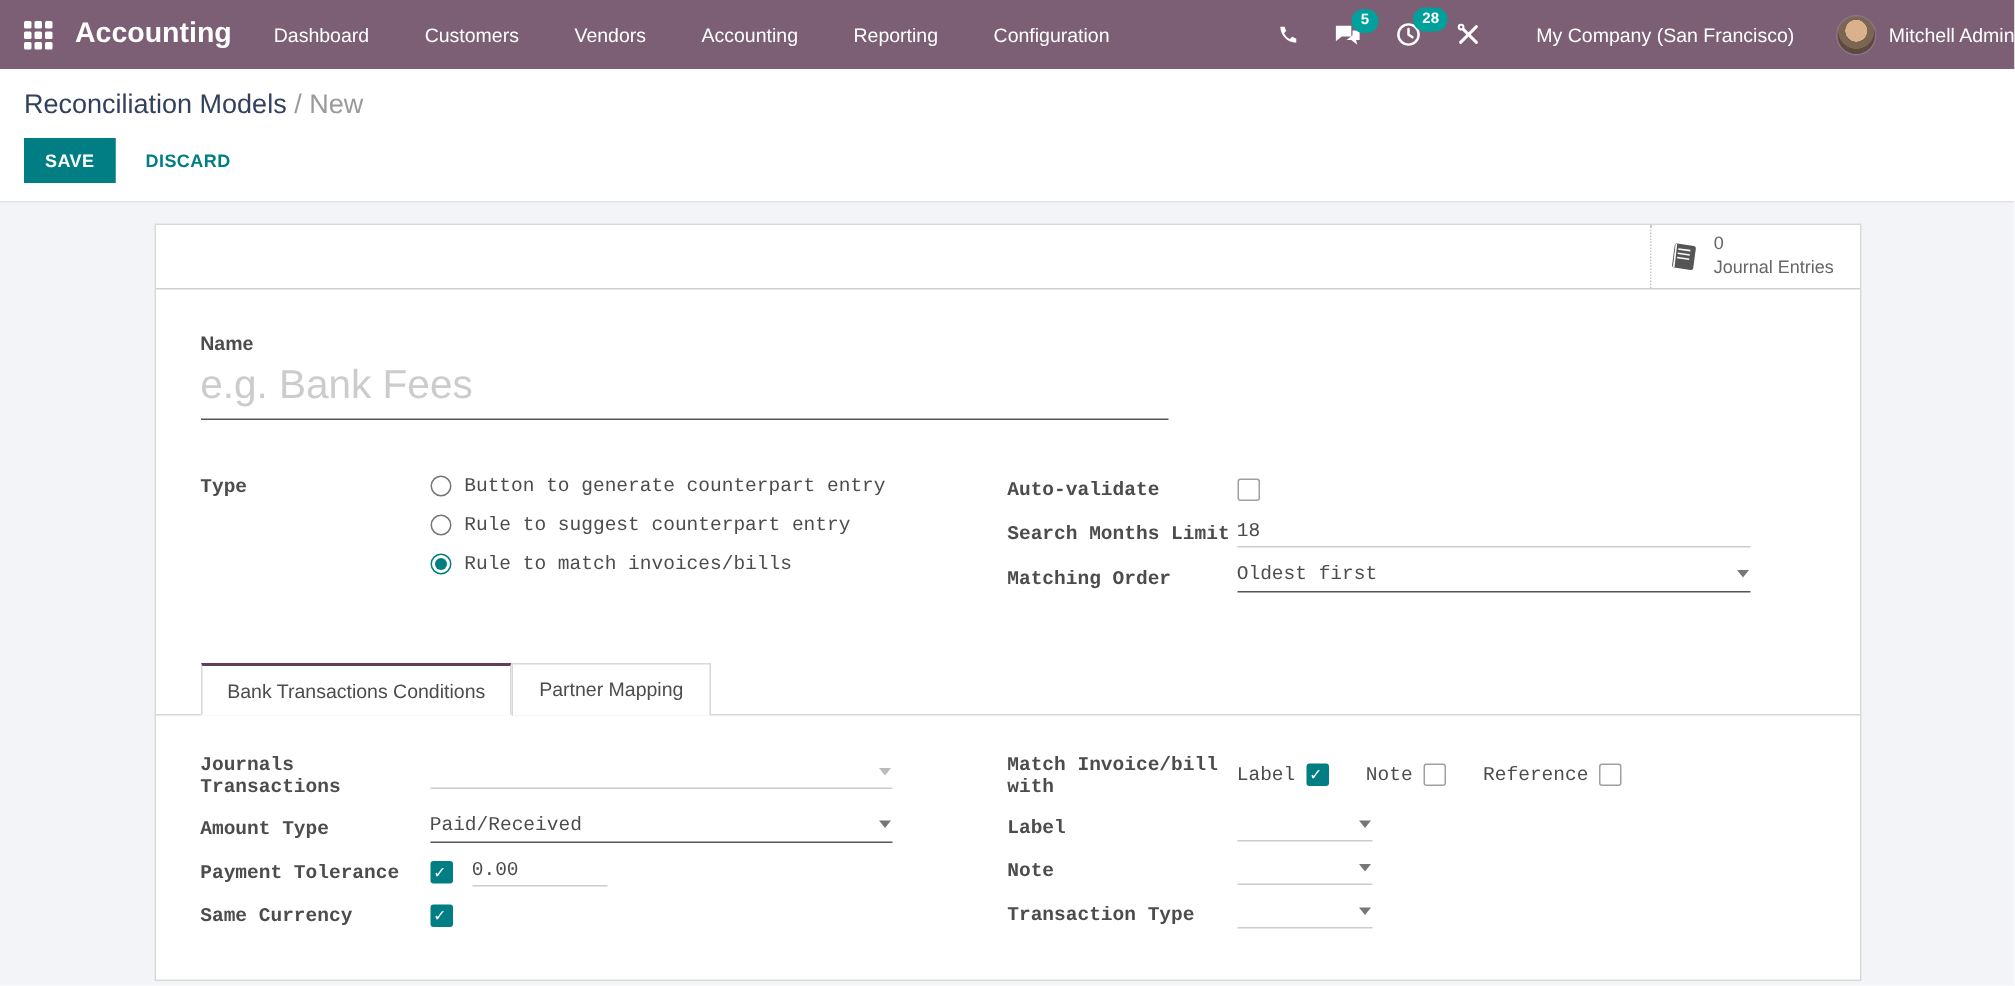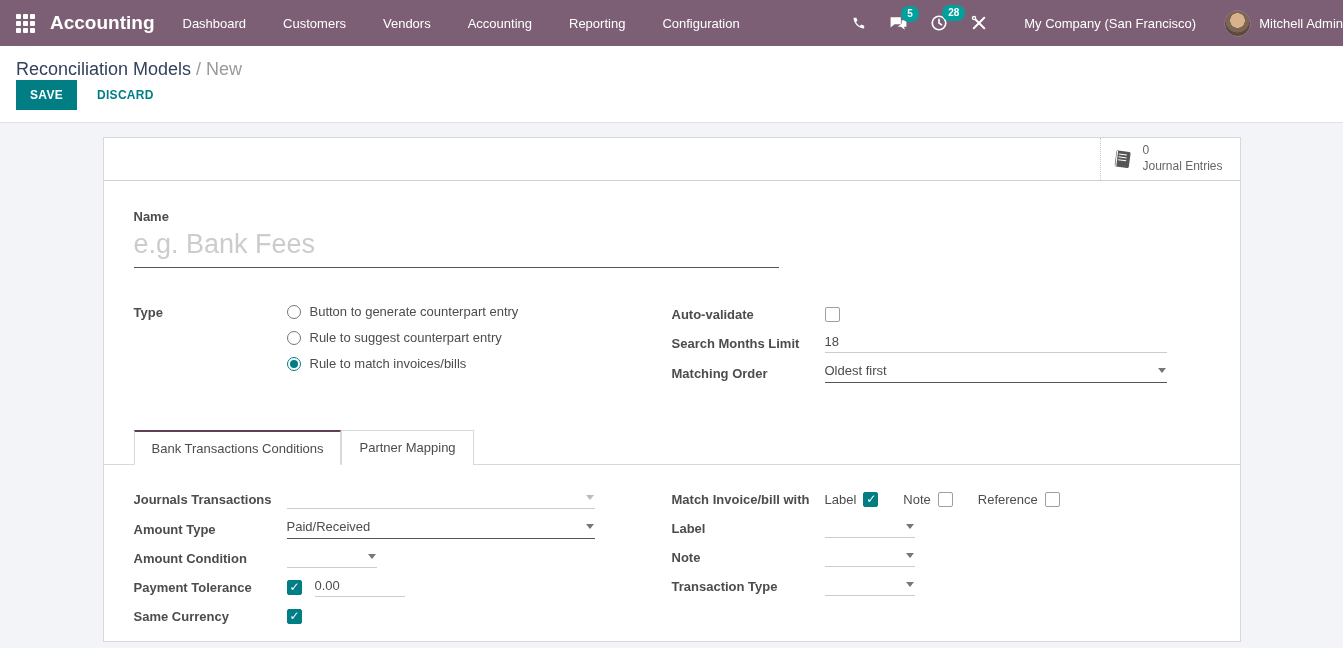--- a/index.html
+++ b/index.html
@@ -25,21 +25,21 @@
   .avatar { width:27px; height:27px; border-radius:50%; flex-shrink:0; cursor:pointer;
             background: radial-gradient(circle at 50% 38%, #d9b18c 0 36%, #7a6652 37% 60%, #5d4a3c 61% 100%);
             border:1px solid #8d7288; }
   .user-name { font-size:13px; margin-left:8px; white-space:nowrap; cursor:pointer; }
   
   .control-panel { padding:13px 16px 12px; background:#fff; }
   .breadcrumb { font-size:18px; }
   .bc-link { color:#33415c; cursor:pointer; }
   .bc-sep { color:#9a9a9a; margin:0 5px; }
   .bc-current { color:#9a9a9a; }
-  .cp-buttons { display:flex; align-items:center; }
+  .cp-buttons { margin-top:12px; display:flex; align-items:center; }
   .btn-save { background:#017e84; color:#fff; border:1px solid #017e84; font-size:12px; font-weight:bold;
               padding:7px 13px; letter-spacing:.3px; cursor:pointer; font-family:inherit; }
   .btn-discard { background:none; border:none; color:#017e84; font-size:12px; font-weight:bold;
                  margin-left:14px; letter-spacing:.3px; cursor:pointer; font-family:inherit; }
   
   .content { background:#f3f4f7; border-top:1px solid #e1e2e6; height:526px; padding-top:14px; }
   .sheet { width:1138px; margin:0 auto; background:#fff; border:1px solid #d8d8d8; height:505px; }
   .statusbar { height:43px; border-bottom:1px solid #cfcfcf; display:flex; justify-content:flex-end; }
   .stat-button { width:140px; border-left:1px dotted #c8c8c8; display:flex; align-items:center;
                  padding:0 10px; cursor:pointer; background:#fff; }
@@ -47,21 +47,21 @@
   .stat-text { font-size:12px; color:#666; line-height:1.3; }
   .sheet-body-top { padding:28px 30px 0; }
   
   .name-label { font-size:13px; font-weight:bold; color:#4c4c4c; display:block; margin-bottom:2px; }
   .name-input { display:block; width:645px; border:none; border-bottom:1px solid #555; outline:none;
                 font-size:27px; padding:3px 0 7px; color:#0369a1; font-family:inherit; background:transparent; }
   .name-input::placeholder { color:#ccc; }
   
   .two-col { display:flex; margin-top:36px; }
   .col { width:50%; }
-  .frow { display:flex; margin-bottom:9px; min-height:20px; align-items:flex-start; }
+  .frow { display:flex; margin-bottom:9px; min-height:20px; align-items:flex-start;font-family:Liberation Mono, monospace; }
   .frow.center { align-items:center; }
   .flabel { width:153px; flex-shrink:0; font-weight:bold; font-size:13px; padding-top:1px; }
   .col.right .flabel { width:153px; }
   
   .radio-group .radio-row { display:flex; align-items:center; margin-bottom:11px; cursor:pointer; }
   .radio { width:14px; height:14px; border:1px solid #767676; border-radius:50%; margin-right:9px;
            position:relative; flex-shrink:0; background:#fff; }
   .radio.checked { border-color:#017e84; }
   .radio.checked::after { content:""; position:absolute; left:2px; top:2px; width:8px; height:8px;
                           border-radius:50%; background:#017e84; }
@@ -241,27 +241,20 @@
           </div>
         </div>
         <div class="frow center">
           <span class="flabel">Amount Type</span>
           <div class="sel w-big">
             <span>Paid/Received</span>
             <span class="caret"></span>
           </div>
         </div>
         <div class="frow center">
-          <span class="flabel">Amount Condition</span>
-          <div class="sel lightline w-small">
-            <span></span>
-            <span class="caret"></span>
-          </div>
-        </div>
-        <div class="frow center">
           <span class="flabel">Payment Tolerance</span>
           <span class="checkbox checked"></span>
           <input class="line-input w-small" style="margin-left: 13px;" value="0.00">
         </div>
         <div class="frow center">
           <span class="flabel">Same Currency</span>
           <span class="checkbox checked"></span>
         </div>
       </div>
 

